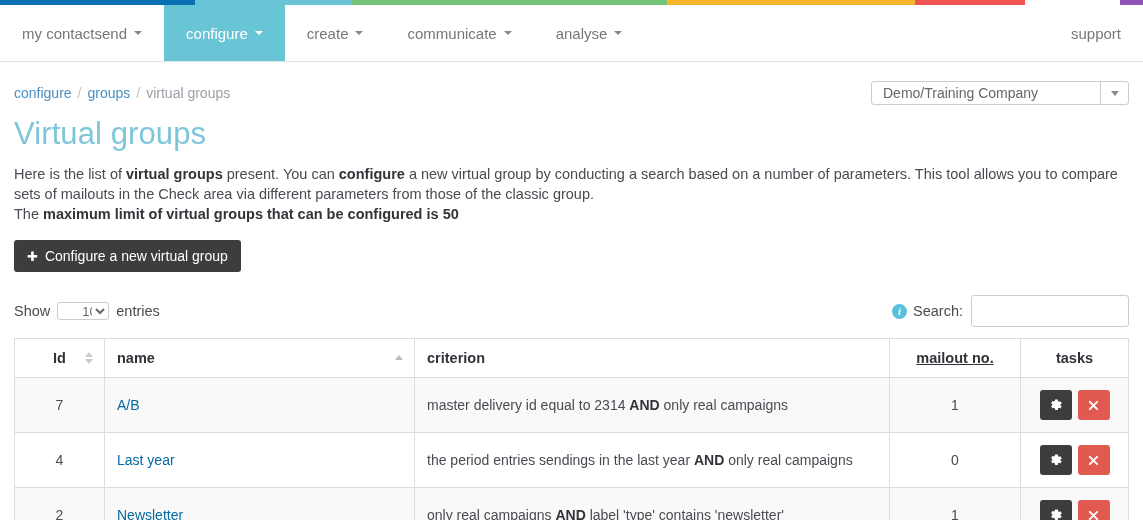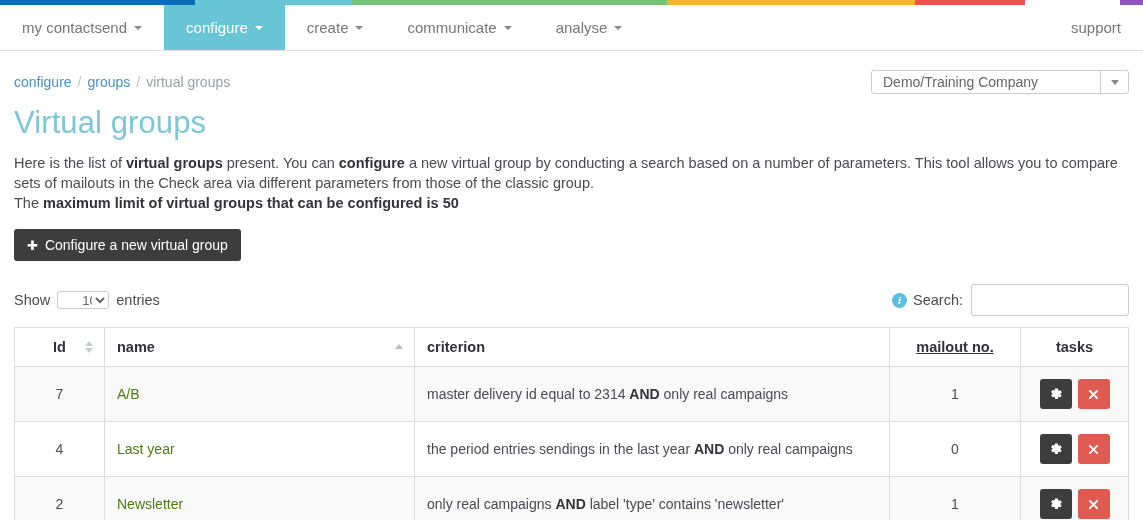--- a/index.html
+++ b/index.html
@@ -11,21 +11,21 @@
     color: #333;
     overflow: hidden;
   }
 
   
   .colorbar { display: flex; height: 5px; width: 100%; }
   .colorbar .seg { height: 5px; }
 
   
   .navbar {
-    height: 46px;
+    height: 57px;
     display: flex;
     align-items: stretch;
     border-bottom: 1px solid #e2e2e2;
     background: #fff;
   }
   .nav-item {
     display: flex; align-items: center; justify-content: center;
     font-size: 15px;
     color: #777;
     padding: 0 22px;
@@ -164,21 +164,21 @@
   tr.odd td { background: #f9f9f9; }
   tr.even td { background: #ffffff; }
 
   .th-id { width: 90px; text-align: center; }
   .th-name { width: 310px; text-align: left; }
   .th-criterion { text-align: left; }
   .th-mailout { width: 131px; text-align: center; text-decoration: underline; }
   .th-tasks { width: 108px; text-align: center; }
 
   .td-id { text-align: center; color: #4a4a52; }
-  .td-name a { color: #4d7c0f; text-decoration: none; cursor: pointer; }
+  .td-name a { color: #0369a1; text-decoration: none; cursor: pointer; }
   .td-criterion { line-height: 20px; }
   .td-criterion b { font-weight: bold; color: #33333a; }
   .td-mailout { text-align: center; }
   .td-tasks { text-align: center; white-space: nowrap; }
 
   .sort-both, .sort-asc {
     position: absolute; right: 10px; top: 50%;
     transform: translateY(-50%);
     width: 9px; height: 14px;
   }

